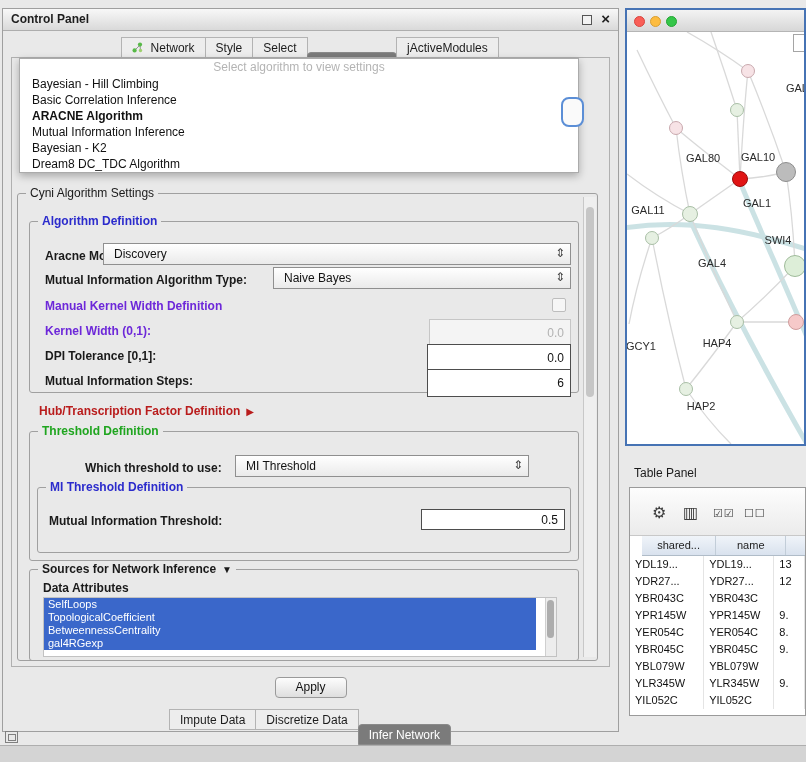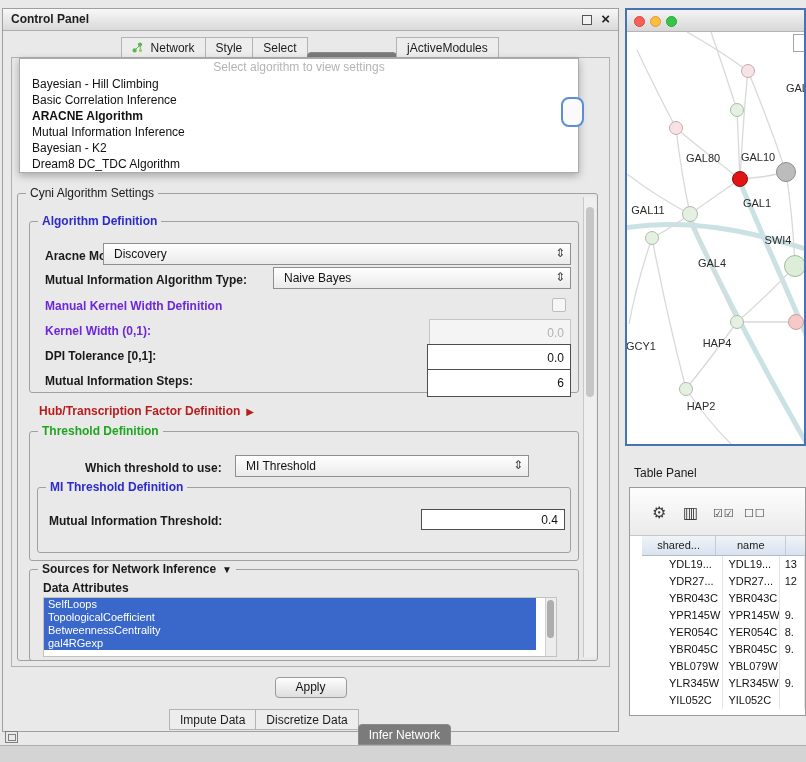--- a/index.html
+++ b/index.html
@@ -83,21 +83,21 @@
   .tb-gear { left:22px; font-size:16px; }
   .tb-cols { left:53px; font-size:16px; }
   .tb-checked { left:83px; font-size:11px; letter-spacing:1px; top:19px; }
   .tb-unchecked { left:114px; font-size:11px; letter-spacing:1px; top:19px; }
   .table-header { position:absolute; left:12px; top:48px; width:100%; height:20px; background:linear-gradient(#f0f4f9,#d9e2ee); border-bottom:1px solid #b0bcc8; display:flex; }
   .th { font-size:11px; color:#222; line-height:19px; text-align:center; border-right:1px solid #c2cdd8; overflow:hidden; white-space:nowrap; }
   .th1,.td1 { width:75px; }
   .th2,.td2 { width:71px; }
   .th3,.td3 { width:31px; }
   .table-body { position:absolute; left:0; top:68px; width:100%; }
-  .tr { display:flex; height:17px;padding-left:34px; }
+  .tr { display:flex; height:17px; }
   .td { font-size:11px; color:#111; line-height:17px; padding-left:5px; border-right:1px solid #e4e4e4; overflow:hidden; white-space:nowrap; }
 
   
   .bottom-strip { position:absolute; left:0; top:745px; width:806px; height:17px; background:#d4d4d4; border-top:1px solid #aeaeae; }
   .mini-float { position:absolute; left:5px; top:731px; width:13px; height:12px; border:1px solid #808080; background:#e9e9e9; }
   .mini-float::after { content:""; position:absolute; left:2px; top:2px; width:6px; height:5px; border:1px solid #808080; }
 </style>
 </head>
 <body>
 
@@ -191,21 +191,21 @@
     <span class="lbl" style="left:82px; top:452px;">Which threshold to use:</span>
     <div class="combo" style="left:232px; top:446px; width:294px;text-align:right;">
       <span>MI Threshold</span>
       <span class="arrows">⇕</span>
     </div>
 
     <div class="group" style="left:34px; top:478px; width:534px; height:66px;">
       <span class="group-title t-blue">MI Threshold Definition</span>
     </div>
     <span class="lbl" style="left:46px; top:505px;">Mutual Information Threshold:</span>
-    <div class="field" style="left:418px; top:500px; width:144px; height:21px;">0.4</div>
+    <div class="field" style="left:418px; top:500px; width:144px; height:21px;">0.5</div>
 
     <div class="group" style="left:26px; top:560px; width:550px; height:92px;">
       <span class="group-title t-blackb">
         <span>Sources for Network Inference</span><span class="tri">▼</span>
       </span>
     </div>
     <span class="lbl" style="left:40px; top:572px;">Data Attributes</span>
 
     <div class="attr-list">
       <div>

